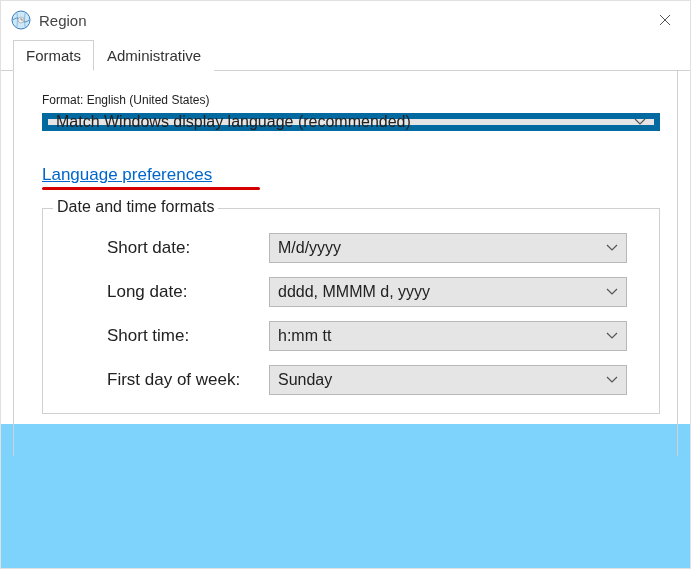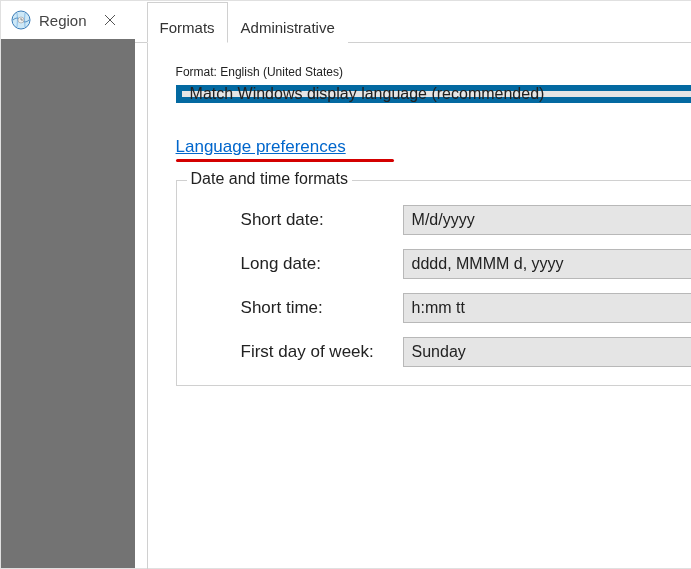--- a/index.html
+++ b/index.html
@@ -1,25 +1,25 @@
 <!DOCTYPE html>
 <html><head>
   <meta charset="utf-8">
   <style>
     * { box-sizing: border-box; margin: 0; padding: 0; font-family: "Segoe UI", Tahoma, sans-serif; }
     body { width: 691px; height: 569px; background: #fff; overflow: hidden; }
-    .window { width: 100%; height: 100%; background: #737373; border: 1px solid #e0e0e0; display: flex; flex-direction: row; }
+    .window { width: 100%; height: 100%; background: #7dd3fc; border: 1px solid #e0e0e0; display: flex; flex-direction: column; }
     .title-bar { height: 38px; display: flex; align-items: center; padding: 0 2px 0 10px; background: #fff; }
     .title-icon { width: 20px; height: 20px; margin-right: 8px; display: flex; align-items: center; justify-content: center; }
     .title-text { font-size: 15px; color: #444; flex: 1; }
     .close-btn { width: 46px; height: 32px; display: flex; align-items: center; justify-content: center; cursor: pointer; }
     .close-btn svg { width: 12px; height: 12px; }
     .tab-area { background: #fff; }
     .tab-row { display: flex; padding-left: 12px; border-bottom: 1px solid #d0d0d0; position: relative; }
-    .tab { padding: 16px 12px 6px 12px; font-size: 15px; color: #333; cursor: pointer; border: 1px solid transparent; border-bottom: none; position: relative; top: 1px; background: #fff; }
+    .tab { padding: 6px 12px 6px 12px; font-size: 15px; color: #333; cursor: pointer; border: 1px solid transparent; border-bottom: none; position: relative; top: 1px; background: #fff; }
     .tab.active { border: 1px solid #d0d0d0; border-bottom: 1px solid #fff; background: #fff; }
     .tab-content { padding: 22px 28px 10px 28px; height: 100%; border-left: 1px solid #d0d0d0; border-right: 1px solid #d0d0d0; margin: 0 12px; }
     .format-label { font-size: 12px; color: #222; margin-bottom: 6px; }
     .dropdown { width: 618px; height: 18px; background: #e5e5e5; border: 6px solid #0369a1; display: flex; align-items: center; padding: 0 8px; cursor: pointer; position: relative; }
     .dropdown-text { flex: 1; font-size: 16px; color: #222; }
     .dropdown-arrow { display: flex; align-items: center; justify-content: center; }
     .dropdown-arrow svg { width: 12px; height: 8px; }
     .link-row { margin-top: 34px; }
     .pref-link { color: #0066cc; font-size: 17px; text-decoration: underline; cursor: pointer; }
     .underline-red { height: 3px; background: #d40000; width: 218px; border-radius: 2px; margin-top: 2px; }

